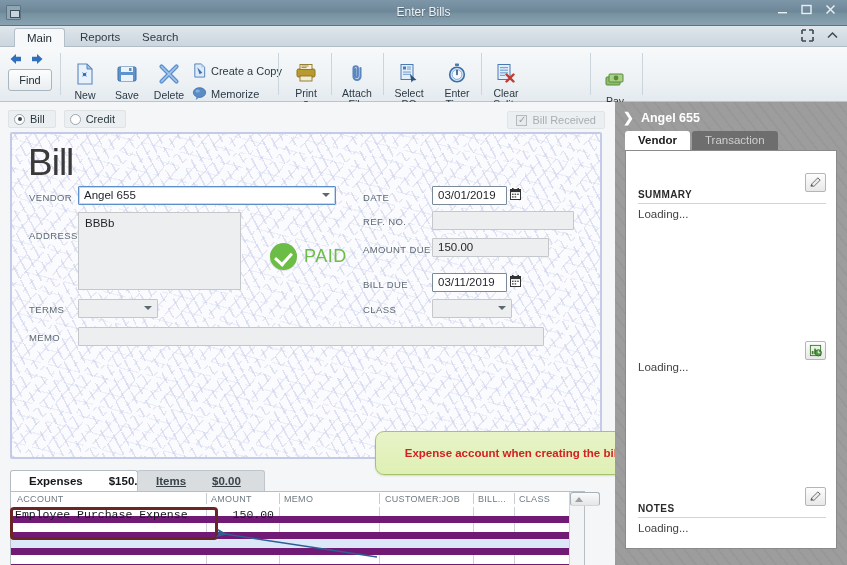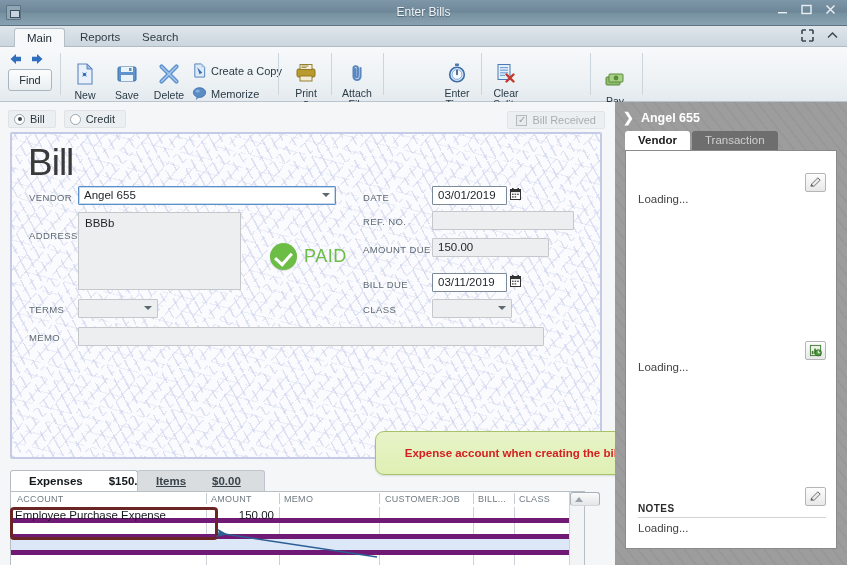--- a/index.html
+++ b/index.html
@@ -183,21 +183,21 @@
 
   .grid {
     position: absolute; left: 10px; top: 389px; width: 575px; height: 132px;
     background: #ffffff; border: 1px solid #b8bfc4; border-top: 1px solid #b8bfc4;
   }
   .grid-head { position: relative; height: 15px; background: #ffffff; }
   .gh {
     position: absolute; top: 2px; font-size: 9px; color: #6f7a81; letter-spacing: .3px;
   }
   .gh-sep { position: absolute; top: 1px; width: 1px; height: 11px; background: #c6ccd1; }
-  .grow { position: relative; height: 16px; border-bottom: 5px solid #701a75; }
+  .grow { position: relative; height: 16px; border-bottom: 7px solid #701a75; font-family: Liberation Mono, monospace; }
   .grow.alt { background: #dce8f7; }
   .gcell { position: absolute; top: 0; height: 16px; font-size: 11.5px; color: #15191d;
            line-height: 16px; padding: 0 4px; }
   .gcell.num { text-align: right; }
   .vline { position: absolute; top: 0; bottom: 0; width: 1px; background: #ccd2d7; }
   .scroll {
     position: absolute; right: 0; top: 0; width: 15px; height: 130px;
     background: #f3f4f5; border-left: 1px solid #cfd4d8;
   }
   .scroll .btn {
@@ -403,20 +403,35 @@
       <span class="ic">
         <svg width="20" height="20" viewBox="0 0 20 20">
           <path d="M13.5 5 v8.5 a3.5 3.5 0 0 1 -7 0 V5.5 a2.2 2.2 0 0 1 4.4 0 V13 a1.2 1.2 0 0 1 -2.4 0 V6" fill="none" stroke="#5b87c0" stroke-width="2.1" stroke-linecap="round"></path>
         </svg>
       </span>
       <span class="lbl2">Attach</span>
       <span class="lbl2">File</span>
     </div>
     <div class="tb-sep" style="left:383px;"></div>
 
+    <div class="tool" style="position:absolute; left:386px; top:12px;">
+      <span class="ic">
+        <svg width="22" height="20" viewBox="0 0 22 20">
+          <rect x="3" y="1.5" width="12" height="15" fill="#e3eefb" stroke="#4a7ab3" stroke-width="1"></rect>
+          <rect x="5" y="3.5" width="3" height="3" fill="#4a7ab3"></rect>
+          <rect x="9" y="3.5" width="4" height="1.1" fill="#7ba4d2"></rect>
+            <rect x="9" y="5.5" width="4" height="1.1" fill="#7ba4d2"></rect>
+          <rect x="5" y="8.5" width="8" height="1.1" fill="#7ba4d2"></rect>
+            <rect x="5" y="10.8" width="8" height="1.1" fill="#7ba4d2"></rect>
+          <path d="M12 11 L18.5 17 L15 17.5 L13.5 19.5 z" fill="#2c517c"></path>
+        </svg>
+      </span>
+      <span class="lbl2">Select</span>
+      <span class="lbl2">PO</span>
+    </div>
 
     <div class="tool" style="position:absolute; left:434px; top:12px;">
       <span class="ic">
         <svg width="20" height="20" viewBox="0 0 20 20">
           <rect x="8" y="0.5" width="4" height="2.4" rx="0.6" fill="#4a7ab3"></rect>
           <circle cx="10" cy="11.5" r="7.3" fill="#dbe9f8" stroke="#3b6ea8" stroke-width="1.6"></circle>
           <circle cx="10" cy="11.5" r="4.9" fill="#f5f9fd" stroke="#6b9bd0" stroke-width=".8"></circle>
           <path d="M10 11.5 V7.6" stroke="#23466f" stroke-width="1.5" stroke-linecap="round"></path>
         </svg>
       </span>
@@ -617,20 +632,21 @@
       <span class="sb-chev">❯</span>
       <span class="sb-title">Angel 655</span>
     </div>
     <div class="sb-tabs">
       <div class="sb-tab active">Vendor</div>
       <div class="sb-tab inactive">Transaction</div>
     </div>
     <div class="sb-panel">
 
       <div class="sb-sec" style="top:38px;">
+        <div class="h">SUMMARY</div>
         <div class="v">Loading...</div>
       </div>
       <div class="sb-icon" style="top:22px;">
         <svg width="13" height="13" viewBox="0 0 14 14">
           <path d="M2 11 L3 8.5 L9.5 2 L12 4.5 L5.5 11 z" fill="#eaeaea" stroke="#6a6a6a" stroke-width="1"></path>
           <path d="M9.5 2 L12 4.5" stroke="#6a6a6a" stroke-width="1"></path>
           <path d="M2 11 L4.3 10.4 L3 8.5 z" fill="#555"></path>
         </svg>
       </div>
 

